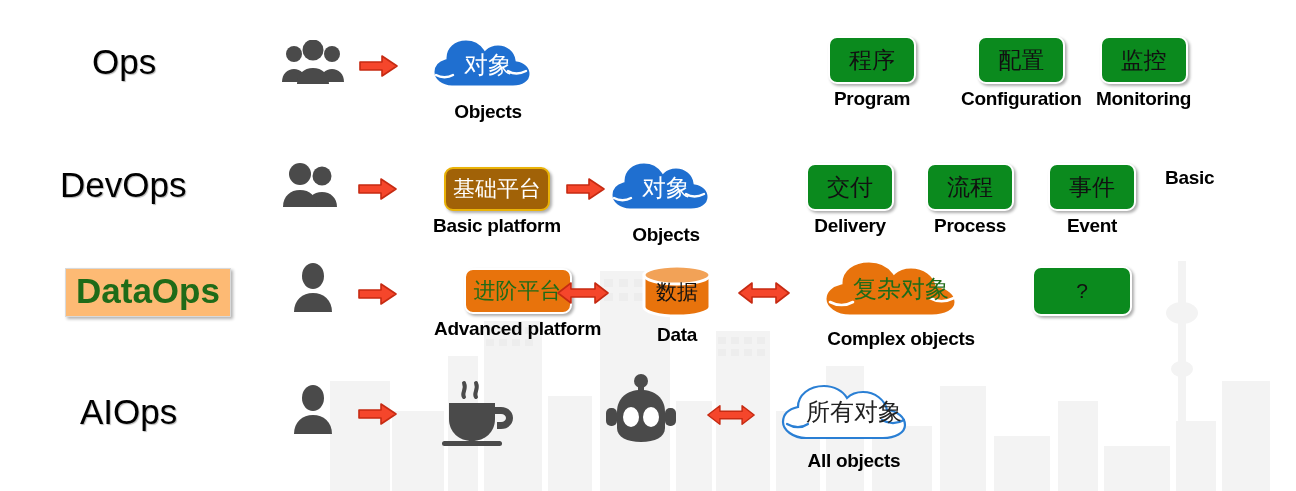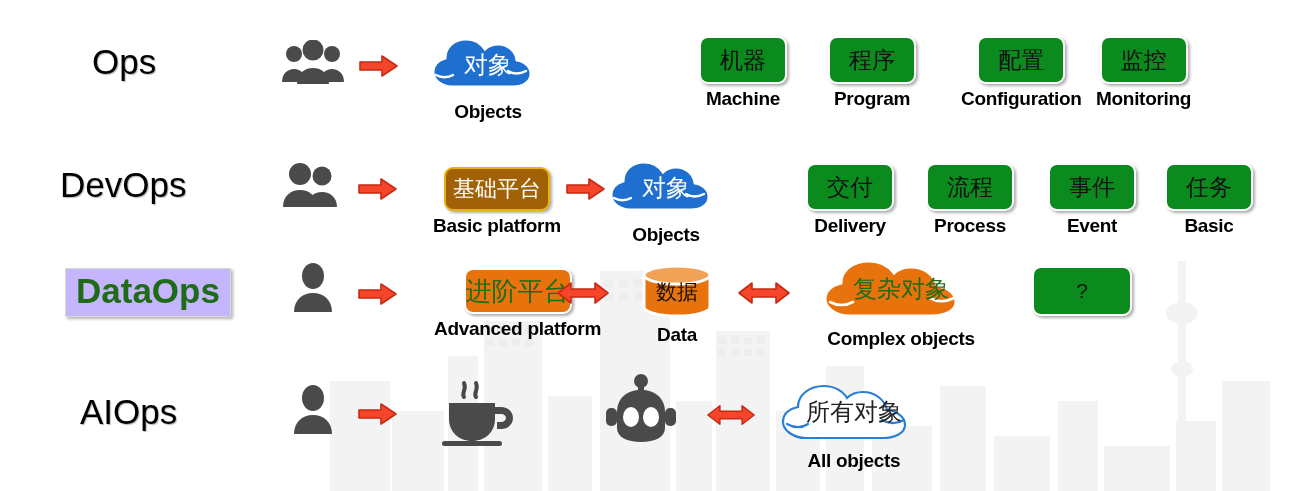--- a/index.html
+++ b/index.html
@@ -42,21 +42,21 @@
     position: absolute;
     font-family: "Liberation Sans", sans-serif;
     font-size: 35px;
     font-weight: 400;
     color: #000000;
     letter-spacing: 0px;
     white-space: nowrap;
     text-shadow: 1px 1px 1px rgba(120,120,120,0.55);
   }
   .row-label.highlight {
-    background: #c4b5fd;
+    background: #fdba74;
     color: #1F6B18;
     font-weight: 700;
     padding: 2px 10px 5px 10px;
     border: 1px solid #d9d9d9;
     box-shadow: 2px 2px 3px rgba(0,0,0,0.30);
     text-shadow: none;
   }
 
   
   .caption {
@@ -109,21 +109,21 @@
     width: 108px;
     height: 46px;
     border-radius: 9px;
     background: #E8730C;
     border: 2px solid #ffffff;
     box-shadow: 2px 2px 3px rgba(0,0,0,0.32);
     display: flex;
     align-items: center;
     justify-content: center;
     font-family: "Liberation Sans", sans-serif;
-    font-size: 26px;
+    font-size: 22px;
     color: #1F6B18;
     box-sizing: border-box;
   }
 
   
   .svgwrap { line-height: 0; display: block; }
 
   
   .cloud-holder { position: relative; line-height: 0; }
   .cloud-text {
@@ -243,24 +243,20 @@
         <g fill="none" stroke="#ffffff" stroke-width="2.4" stroke-linecap="round">
           <path d="M14 40c5 3 12 3 17 0"></path>
           <path d="M104 36c-6 3-13 3-18 0"></path>
         </g>
       </svg>
       <div class="cloud-text white">对象</div>
     </div>
     <div class="caption">Objects</div>
   </div>
 
-  <div class="node" style="left:699px; top:36px;">
-    <div class="gbox">机器</div>
-    <div class="caption">Machine</div>
-  </div>
   <div class="node" style="left:961px; top:36px;">
     <div class="gbox">配置</div>
     <div class="caption">Configuration</div>
   </div>
   <div class="node" style="left:828px; top:36px;">
     <div class="gbox">程序</div>
     <div class="caption">Program</div>
   </div>
   <div class="node" style="left:1096px; top:36px;">
     <div class="gbox">监控</div>
@@ -319,21 +315,20 @@
   </div>
   <div class="node" style="left:926px; top:163px;">
     <div class="gbox">流程</div>
     <div class="caption">Process</div>
   </div>
   <div class="node" style="left:1048px; top:163px;">
     <div class="gbox">事件</div>
     <div class="caption">Event</div>
   </div>
   <div class="node" style="left:1165px; top:163px;">
-    <div class="gbox">任务</div>
     <div class="caption">Basic</div>
   </div>
 
   <div class="row-label highlight" style="left:65px; top:268px;">DataOps</div>
 
   <div class="node" style="left:292px; top:262px;">
     <svg class="svgwrap" width="42" height="52" viewBox="0 0 42 52">
       <g fill="#4A4A4A">
         <ellipse cx="21" cy="14" rx="11" ry="13"></ellipse>
         <path d="M2 50c0-12 8.5-19 19-19s19 7 19 19z"></path>

